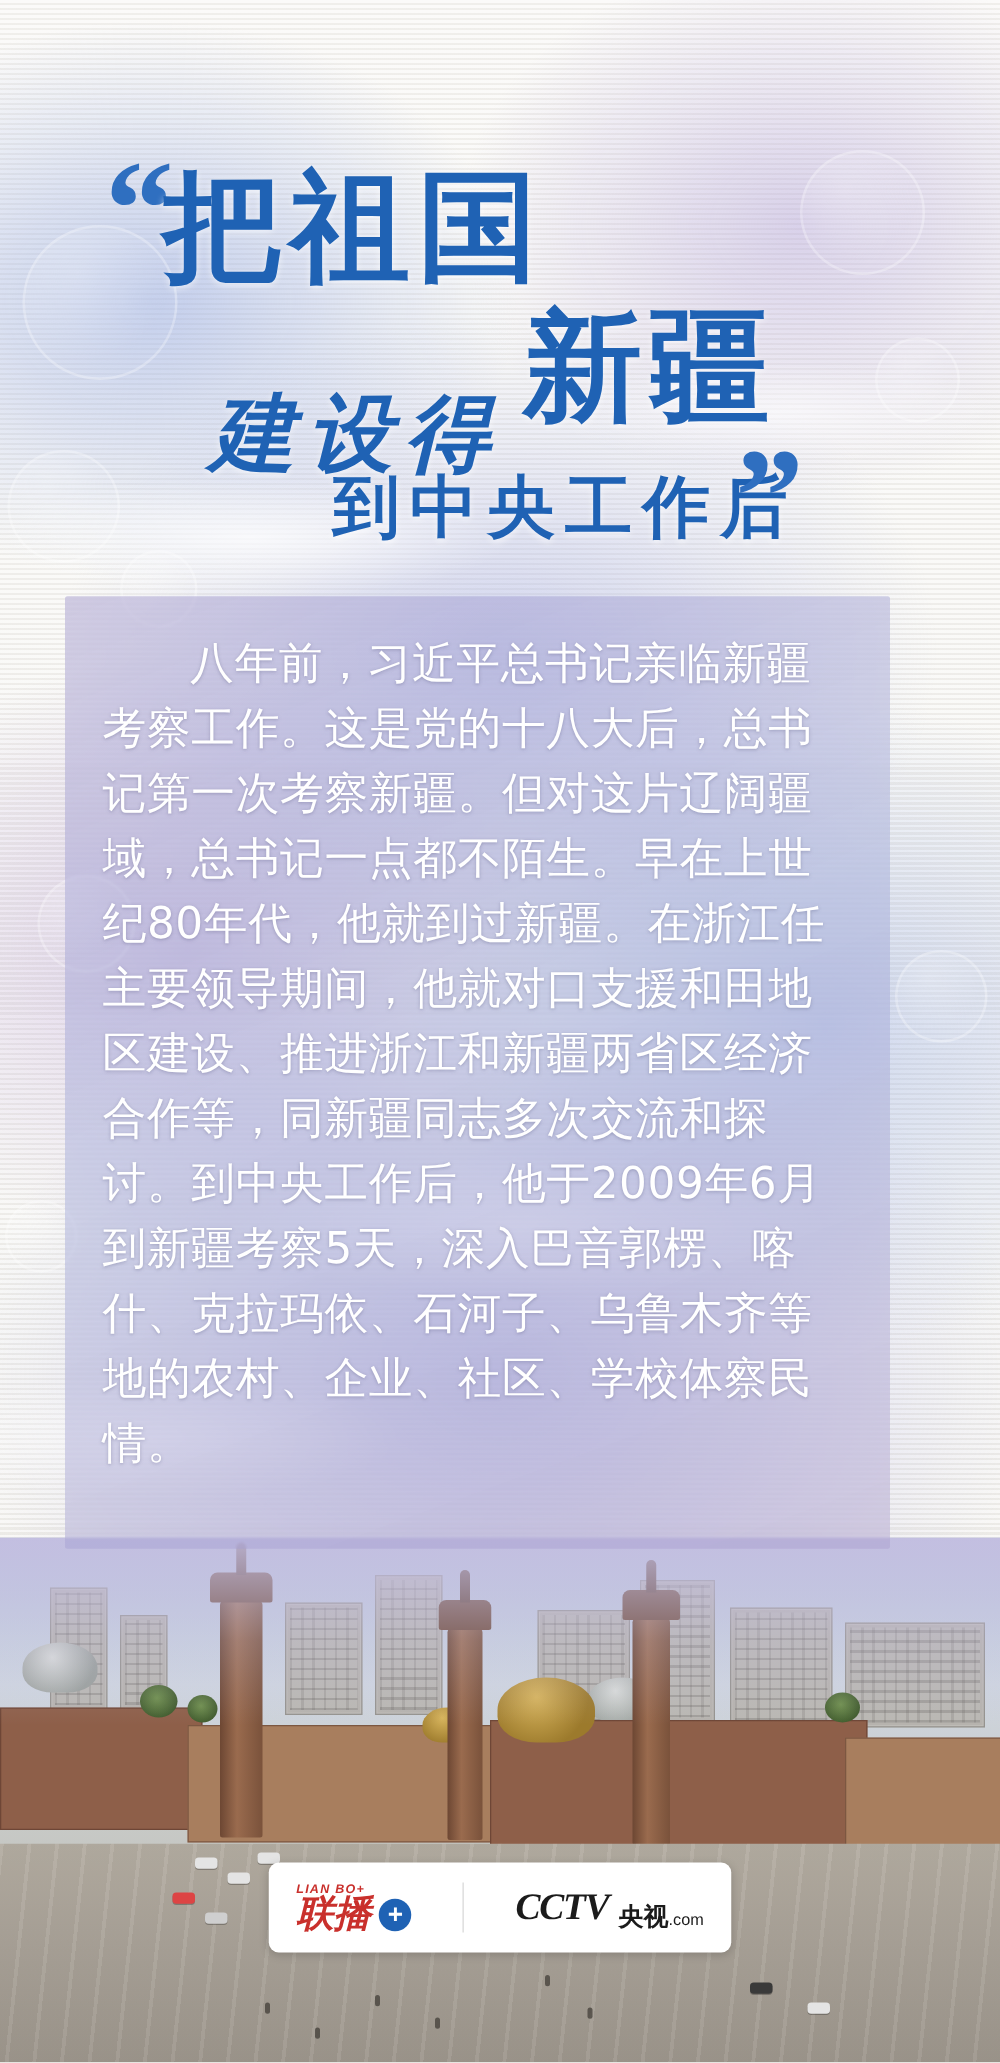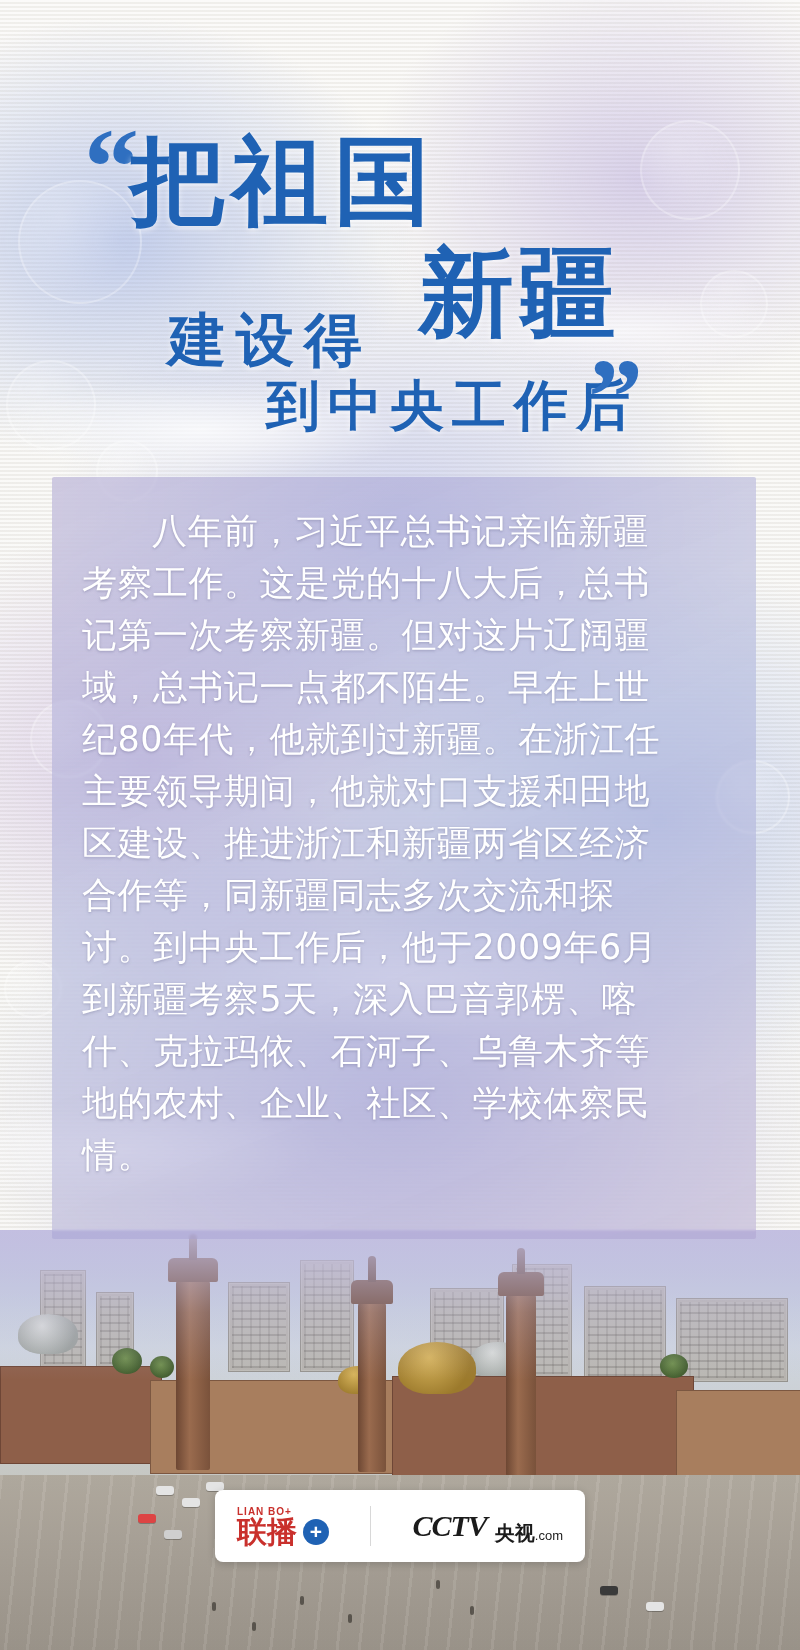--- a/index.html
+++ b/index.html
@@ -172,33 +172,32 @@
     position: absolute;
     color: #1f62b4;
     font-family: "DejaVu Sans", "Liberation Sans", sans-serif;
     font-weight: bold;
     letter-spacing: 6px;
     text-shadow: 0 2px 6px rgba(255,255,255,0.65);
     white-space: nowrap;
   }
   .hl-1 { left: 130px; top: 28px;  font-size: 96px; text-align: center; }
   .hl-2 { left: 418px; top: 140px; font-size: 96px; }
-  .hl-3 { left: 168px; top: 212px; font-size: 58px; letter-spacing: 10px; }
+  .hl-3 { left: 168px; top: 212px; font-size: 68px; letter-spacing: 10px; font-style: italic; }
   .hl-4 { left: 266px; top: 280px; font-size: 54px; letter-spacing: 8px; }
 
   
   .panel {
     position: absolute;
     left: 52px; top: 477px;
     width: 660px;
     height: 762px;
     background: linear-gradient(160deg, rgba(160,150,205,0.45) 0%, rgba(150,160,215,0.40) 45%, rgba(170,155,205,0.42) 100%);
     border-radius: 2px;
     backdrop-filter: blur(1px);
-    padding-left: 44px;
   }
   .panel-text {
     position: absolute;
     left: 30px; top: 28px;
     width: 600px;
     color: #ffffff;
     font-family: "DejaVu Sans", "Liberation Sans", sans-serif;
     font-size: 35px;
     line-height: 52px;
     letter-spacing: 0.5px;
@@ -213,21 +212,21 @@
     width: 370px; height: 72px;
     background: #ffffff;
     border-radius: 8px;
     box-shadow: 0 2px 8px rgba(0,0,0,0.18);
     display: flex;
     align-items: center;
     justify-content: space-between;
     padding: 0 22px;
     box-sizing: border-box;
   }
-  .logo-lianbo { display: flex; flex-direction: column; align-items: flex-start; }
+  .logo-lianbo { display: flex; flex-direction: column; align-items: flex-start; font-style: italic; }
   .logo-lianbo .en {
     font-size: 10px;
     color: #c9302c;
     letter-spacing: 1px;
     font-weight: bold;
     font-family: "Liberation Sans", sans-serif;
   }
   .logo-lianbo .cn {
     display: flex;
     align-items: center;

